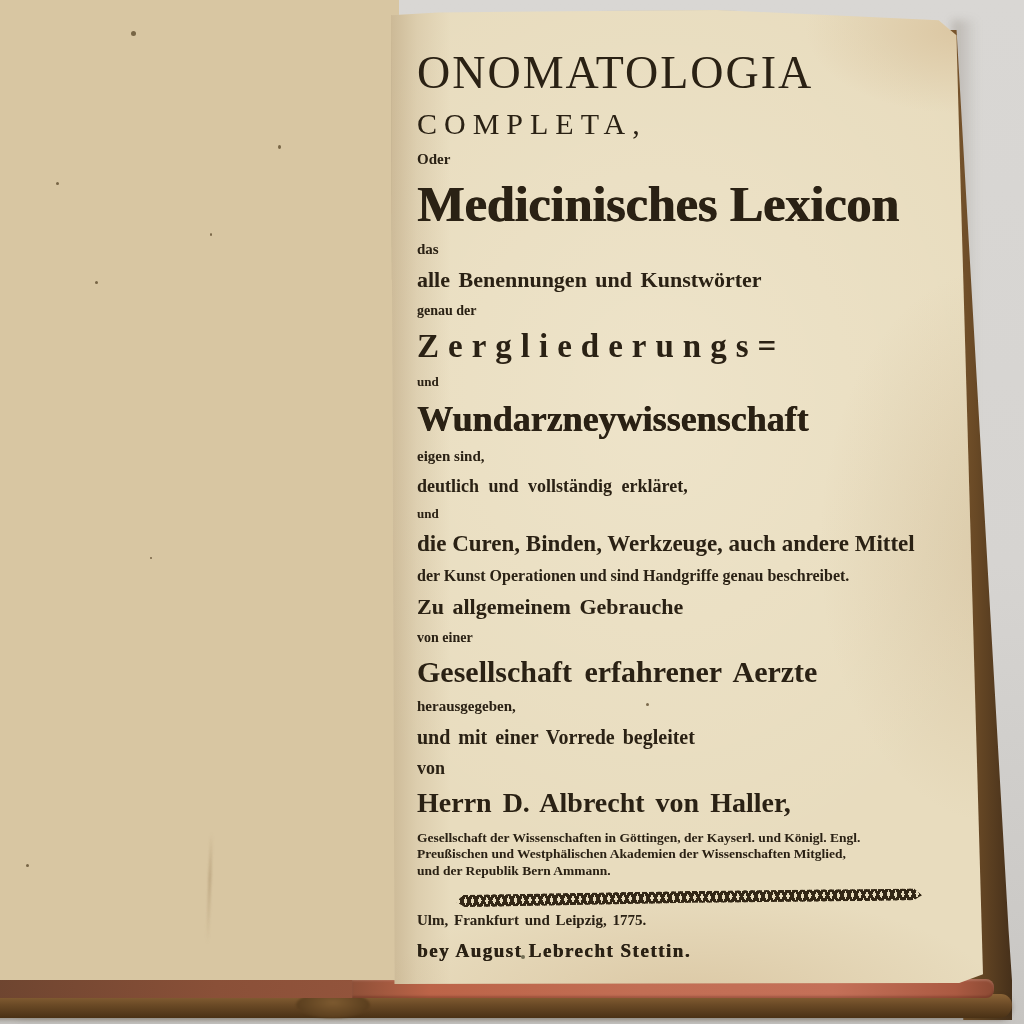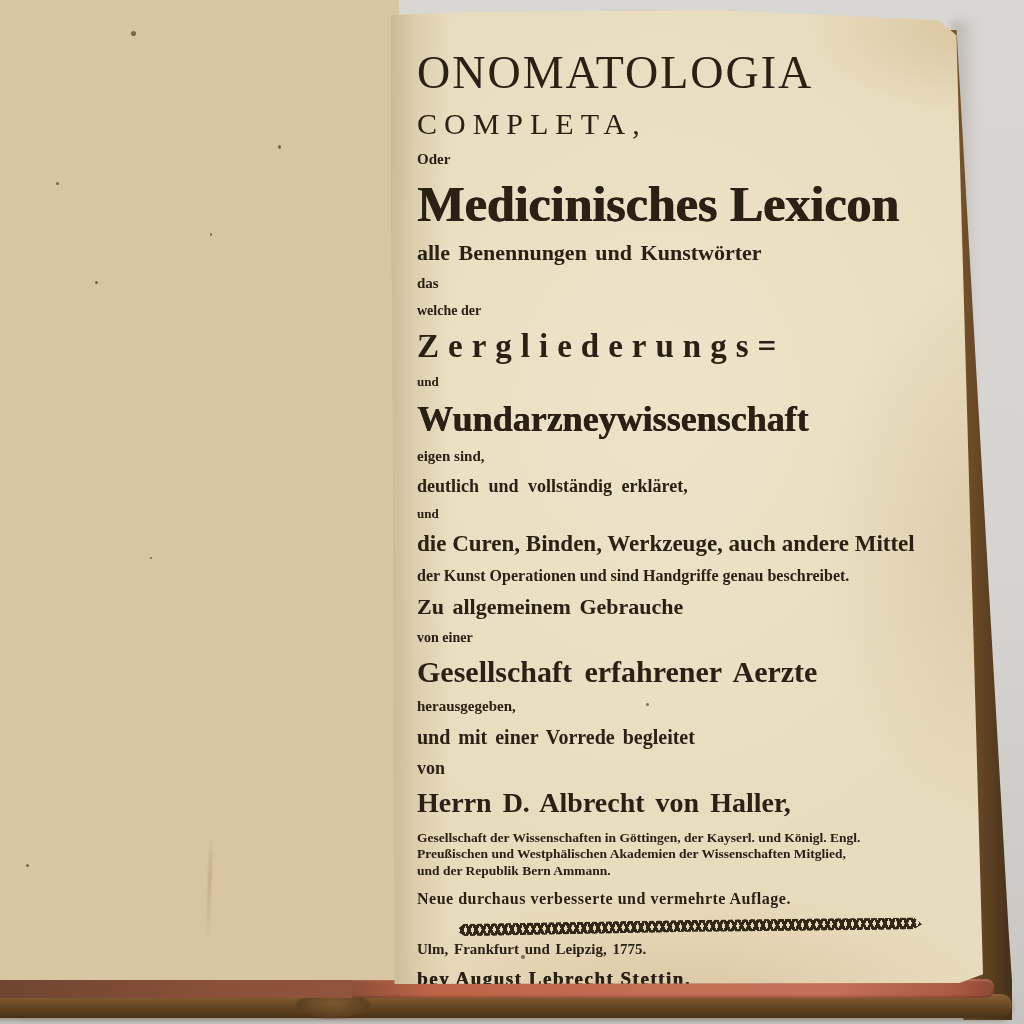--- a/index.html
+++ b/index.html
@@ -124,43 +124,42 @@
 
   <div class="right-page">
     <div class="spot" style="left:130px;top:945px;width:4px;height:4px;background:#55543c;"></div>
     <div class="spot" style="left:255px;top:693px;width:3px;height:3px;"></div>
 
     <div class="text-col">
       <div class="tp mt1">ONOMATOLOGIA</div>
       <div class="tp mt3">COMPLETA,</div>
       <div class="tp fx f-oder">Oder</div>
       <div class="tp fx f-german">Medicinisches Lexicon</div>
+      <div class="tp fx f-das">das</div>
       <div class="tp fx f-benenn">alle Benennungen und Kunstwörter</div>
-      <div class="tp fx f-das">das</div>
-      <div class="tp fx f-welche">welche der</div>
+      <div class="tp fx f-welche">genau der</div>
       <div class="tp fx f-zerg">Zergliederungs=</div>
       <div class="tp fx f-und1">und</div>
       <div class="tp fx f-wund">Wundarzneywissenschaft</div>
       <div class="tp fx f-eigen">eigen sind,</div>
       <div class="tp fx f-deutlich">deutlich und vollständig erkläret,</div>
       <div class="tp fx f-und2">und</div>
       <div class="tp fx f-curen">die Curen, Binden, Werkzeuge, auch andere Mittel</div>
       <div class="tp fx f-kunst">der Kunst Operationen und sind Handgriffe genau beschreibet.</div>
       <div class="tp fx f-gebrauch">Zu allgemeinem Gebrauche</div>
       <div class="tp fx f-voneiner">von einer</div>
       <div class="tp fx f-gesell">Gesellschaft erfahrener Aerzte</div>
       <div class="tp fx f-heraus">herausgegeben,</div>
       <div class="tp fx f-vorrede">und mit einer Vorrede begleitet</div>
       <div class="tp fx f-von">von</div>
       <div class="tp fx f-author">Herrn D. Albrecht von Haller,</div>
       <div class="tp f-cred">
         <div>Gesellschaft der Wissenschaften in Göttingen, der Kayserl. und Königl. Engl.</div>
         <div>Preußischen und Westphälischen Akademien der Wissenschaften Mitglied,</div>
         <div>und der Republik Bern Ammann.</div>
       </div>
-      <div class="tp fx f-edition">Neue durchaus verbesserte und vermehrte Auflage.</div>
       <div class="ornament"></div>
       <div class="tp fx f-place">Ulm, Frankfurt und Leipzig, 1775.</div>
       <div class="tp fx f-publisher">bey August Lebrecht Stettin.</div>
     </div>
   </div>
 
 </div>
 
 </body></html>

